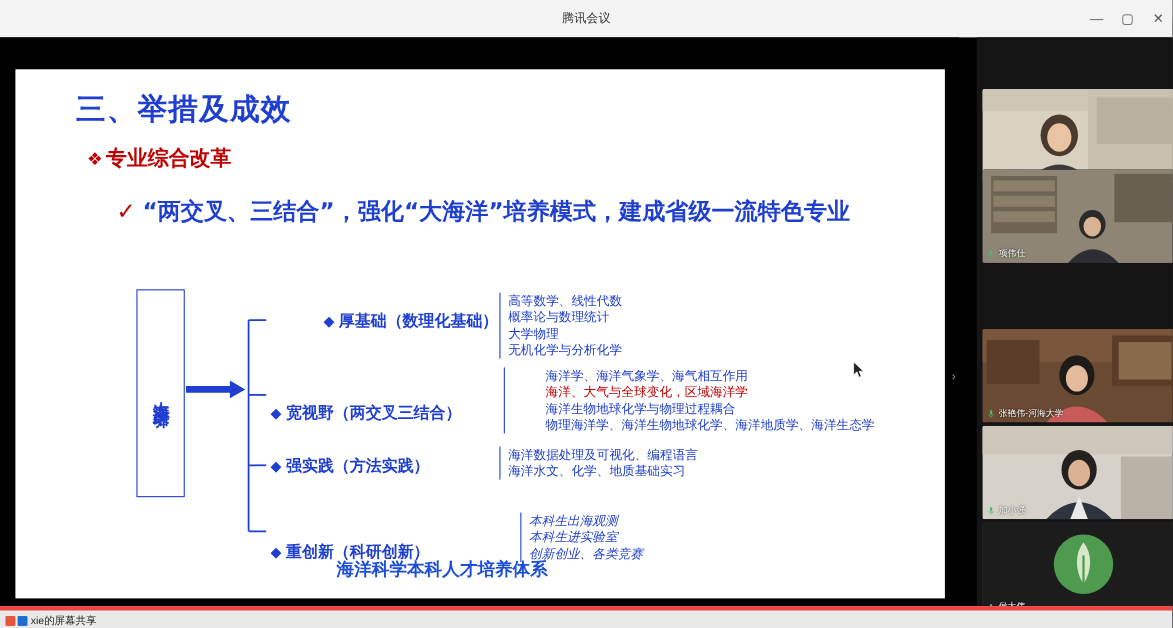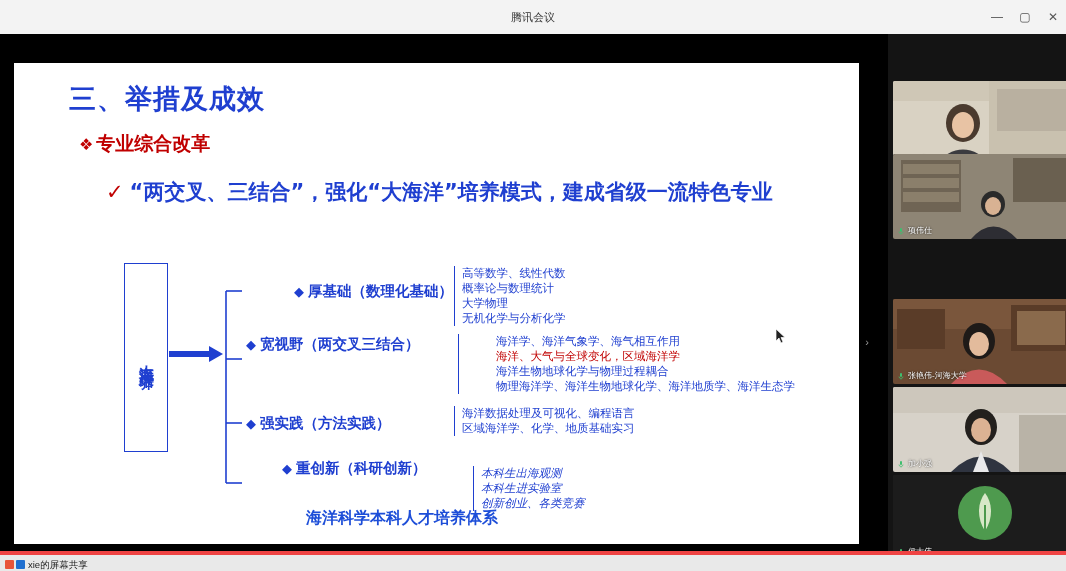--- a/index.html
+++ b/index.html
@@ -188,39 +188,39 @@
         <div class="branch" style="left:232px;top:219px;margin-left:48px;">
           <div class="lbl"><span class="bullet">◆</span><span>厚基础（数理化基础）</span></div>
         </div>
         <div class="detail" style="left:440px;top:203px;">
           <div>高等数学、线性代数</div>
           <div>概率论与数理统计</div>
           <div>大学物理</div>
           <div>无机化学与分析化学</div>
         </div>
 
-        <div class="branch" style="left:232px;top:272px;text-align:center;">
+        <div class="branch" style="left:232px;top:303px;text-align:center;">
           <div class="lbl"><span class="bullet">◆</span><span>宽视野（两交叉三结合）</span></div>
         </div>
         <div class="detail" style="left:444px;top:271px;padding-left:37px;">
           <div>海洋学、海洋气象学、海气相互作用</div>
           <div class="redline">海洋、大气与全球变化，区域海洋学</div>
           <div>海洋生物地球化学与物理过程耦合</div>
           <div>物理海洋学、海洋生物地球化学、海洋地质学、海洋生态学</div>
         </div>
 
         <div class="branch" style="left:232px;top:351px;">
           <div class="lbl"><span class="bullet">◆</span><span>强实践（方法实践）</span></div>
         </div>
         <div class="detail" style="left:440px;top:343px;">
           <div>海洋数据处理及可视化、编程语言</div>
-          <div>区域海洋学、化学、地质基础实习</div>
-        </div>
-
-        <div class="branch" style="left:232px;top:396px;margin-left:36px;">
+          <div>海洋水文、化学、地质基础实习</div>
+        </div>
+
+        <div class="branch" style="left:232px;top:429px;">
           <div class="lbl"><span class="bullet">◆</span><span>重创新（科研创新）</span></div>
         </div>
         <div class="detail" style="left:459px;top:403px;font-style:italic;">
           <div>本科生出海观测</div>
           <div>本科生进实验室</div>
           <div>创新创业、各类竞赛</div>
         </div>
 
         <div class="footer-title">海洋科学本科人才培养体系</div>
 

